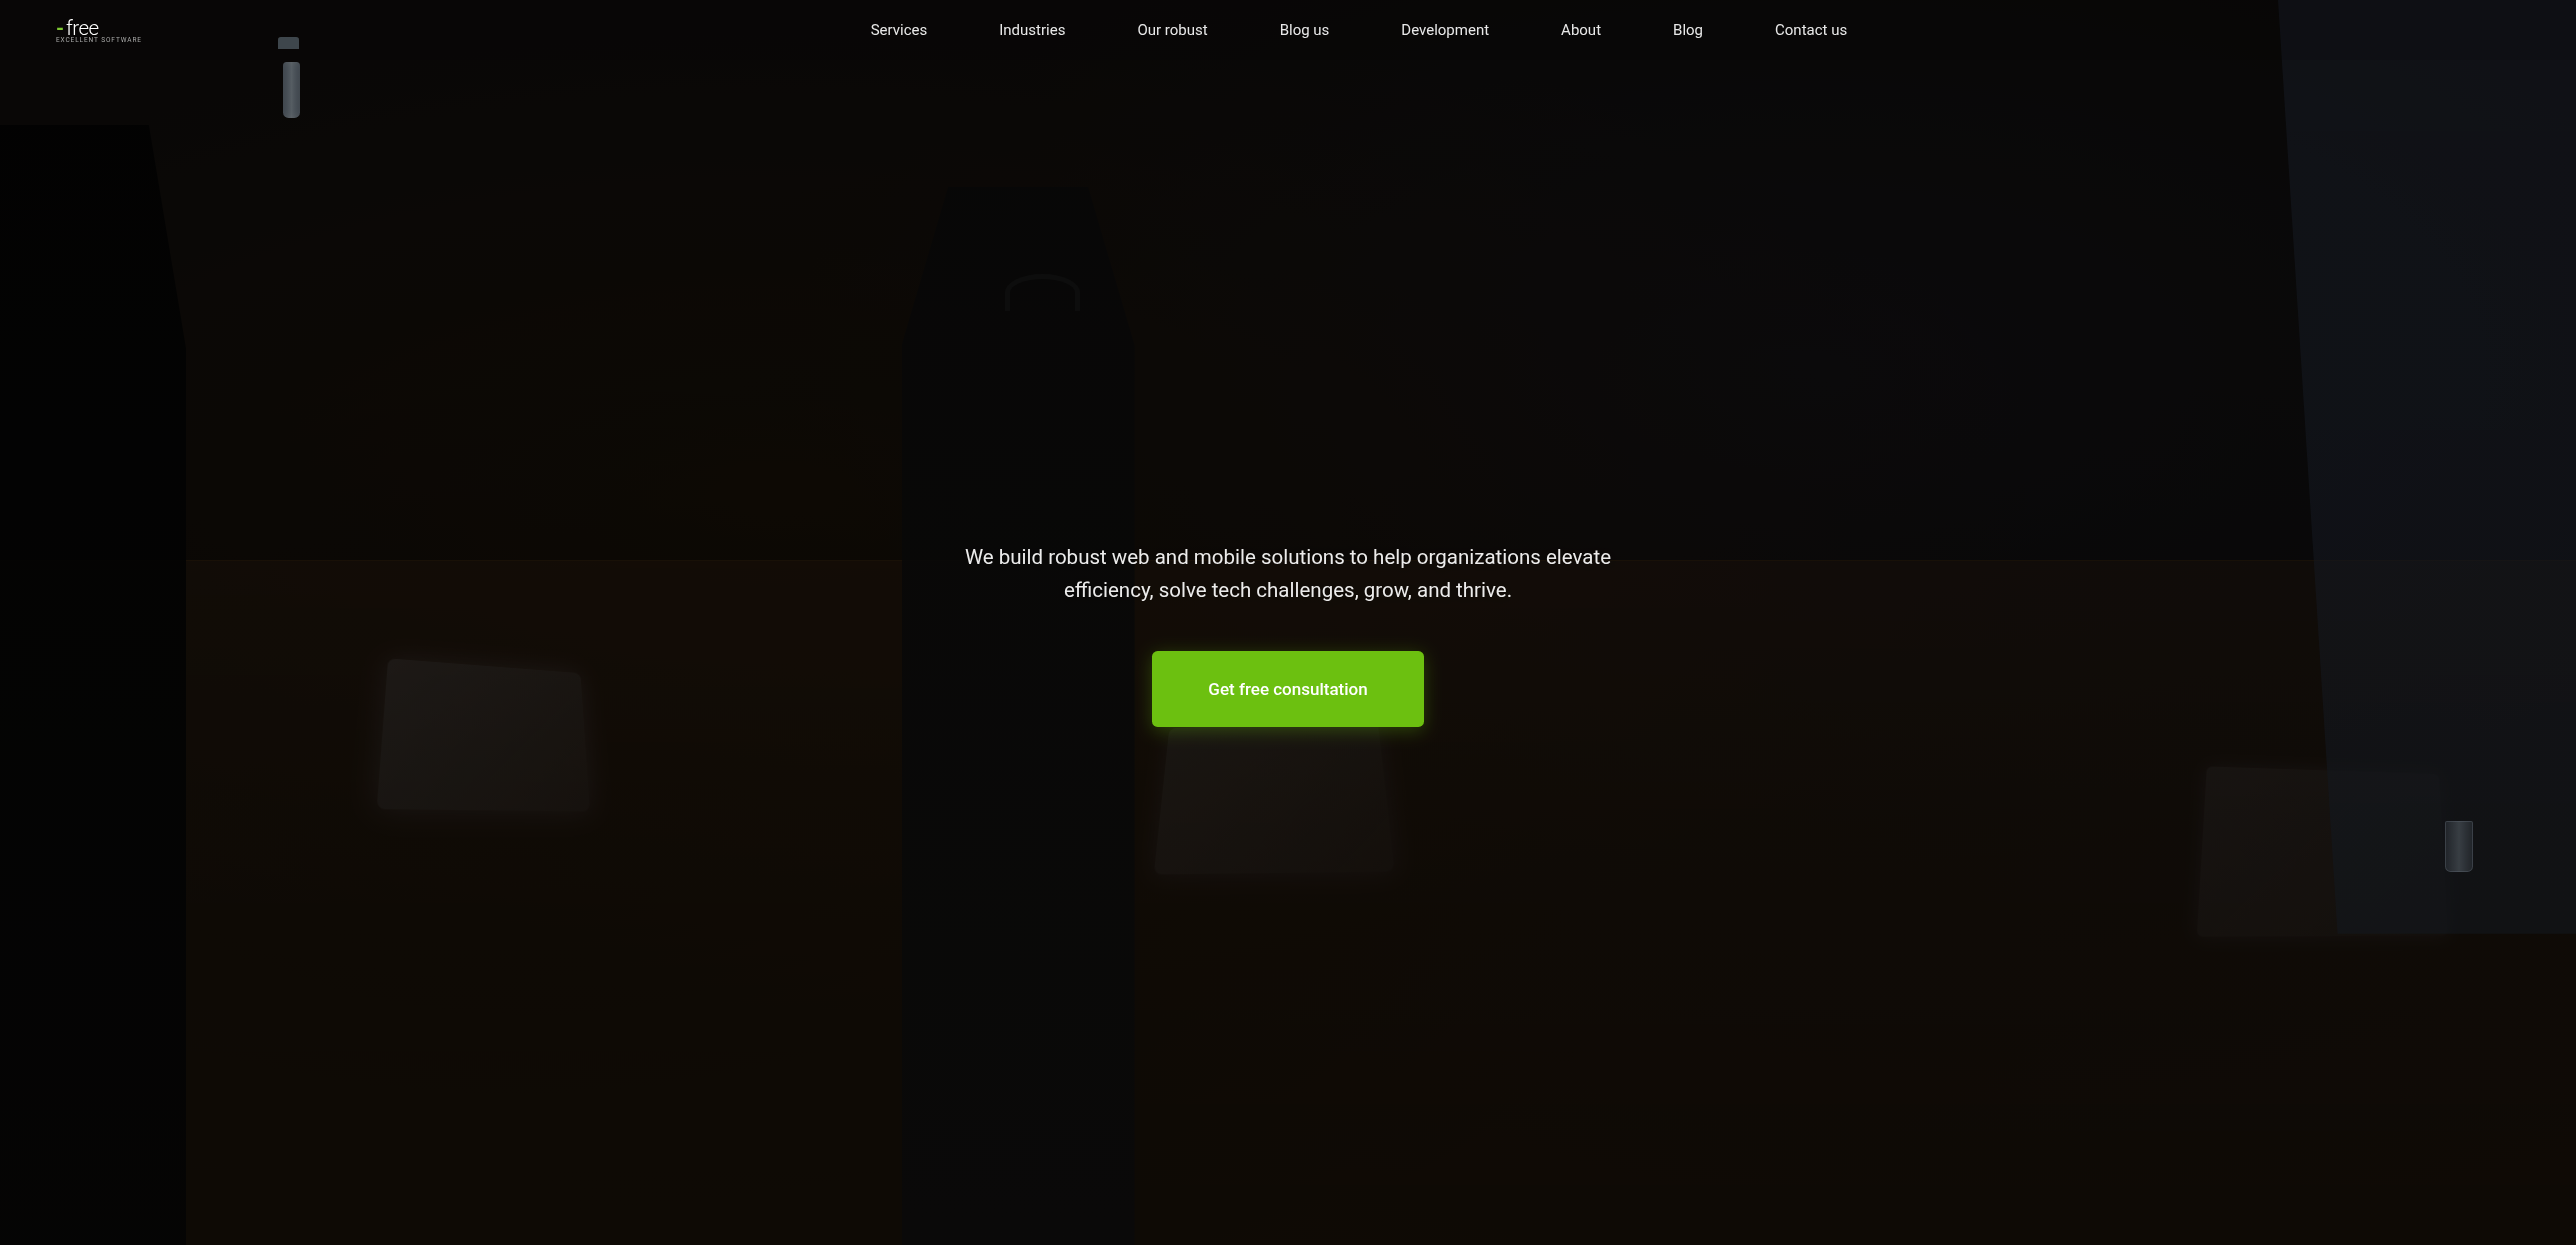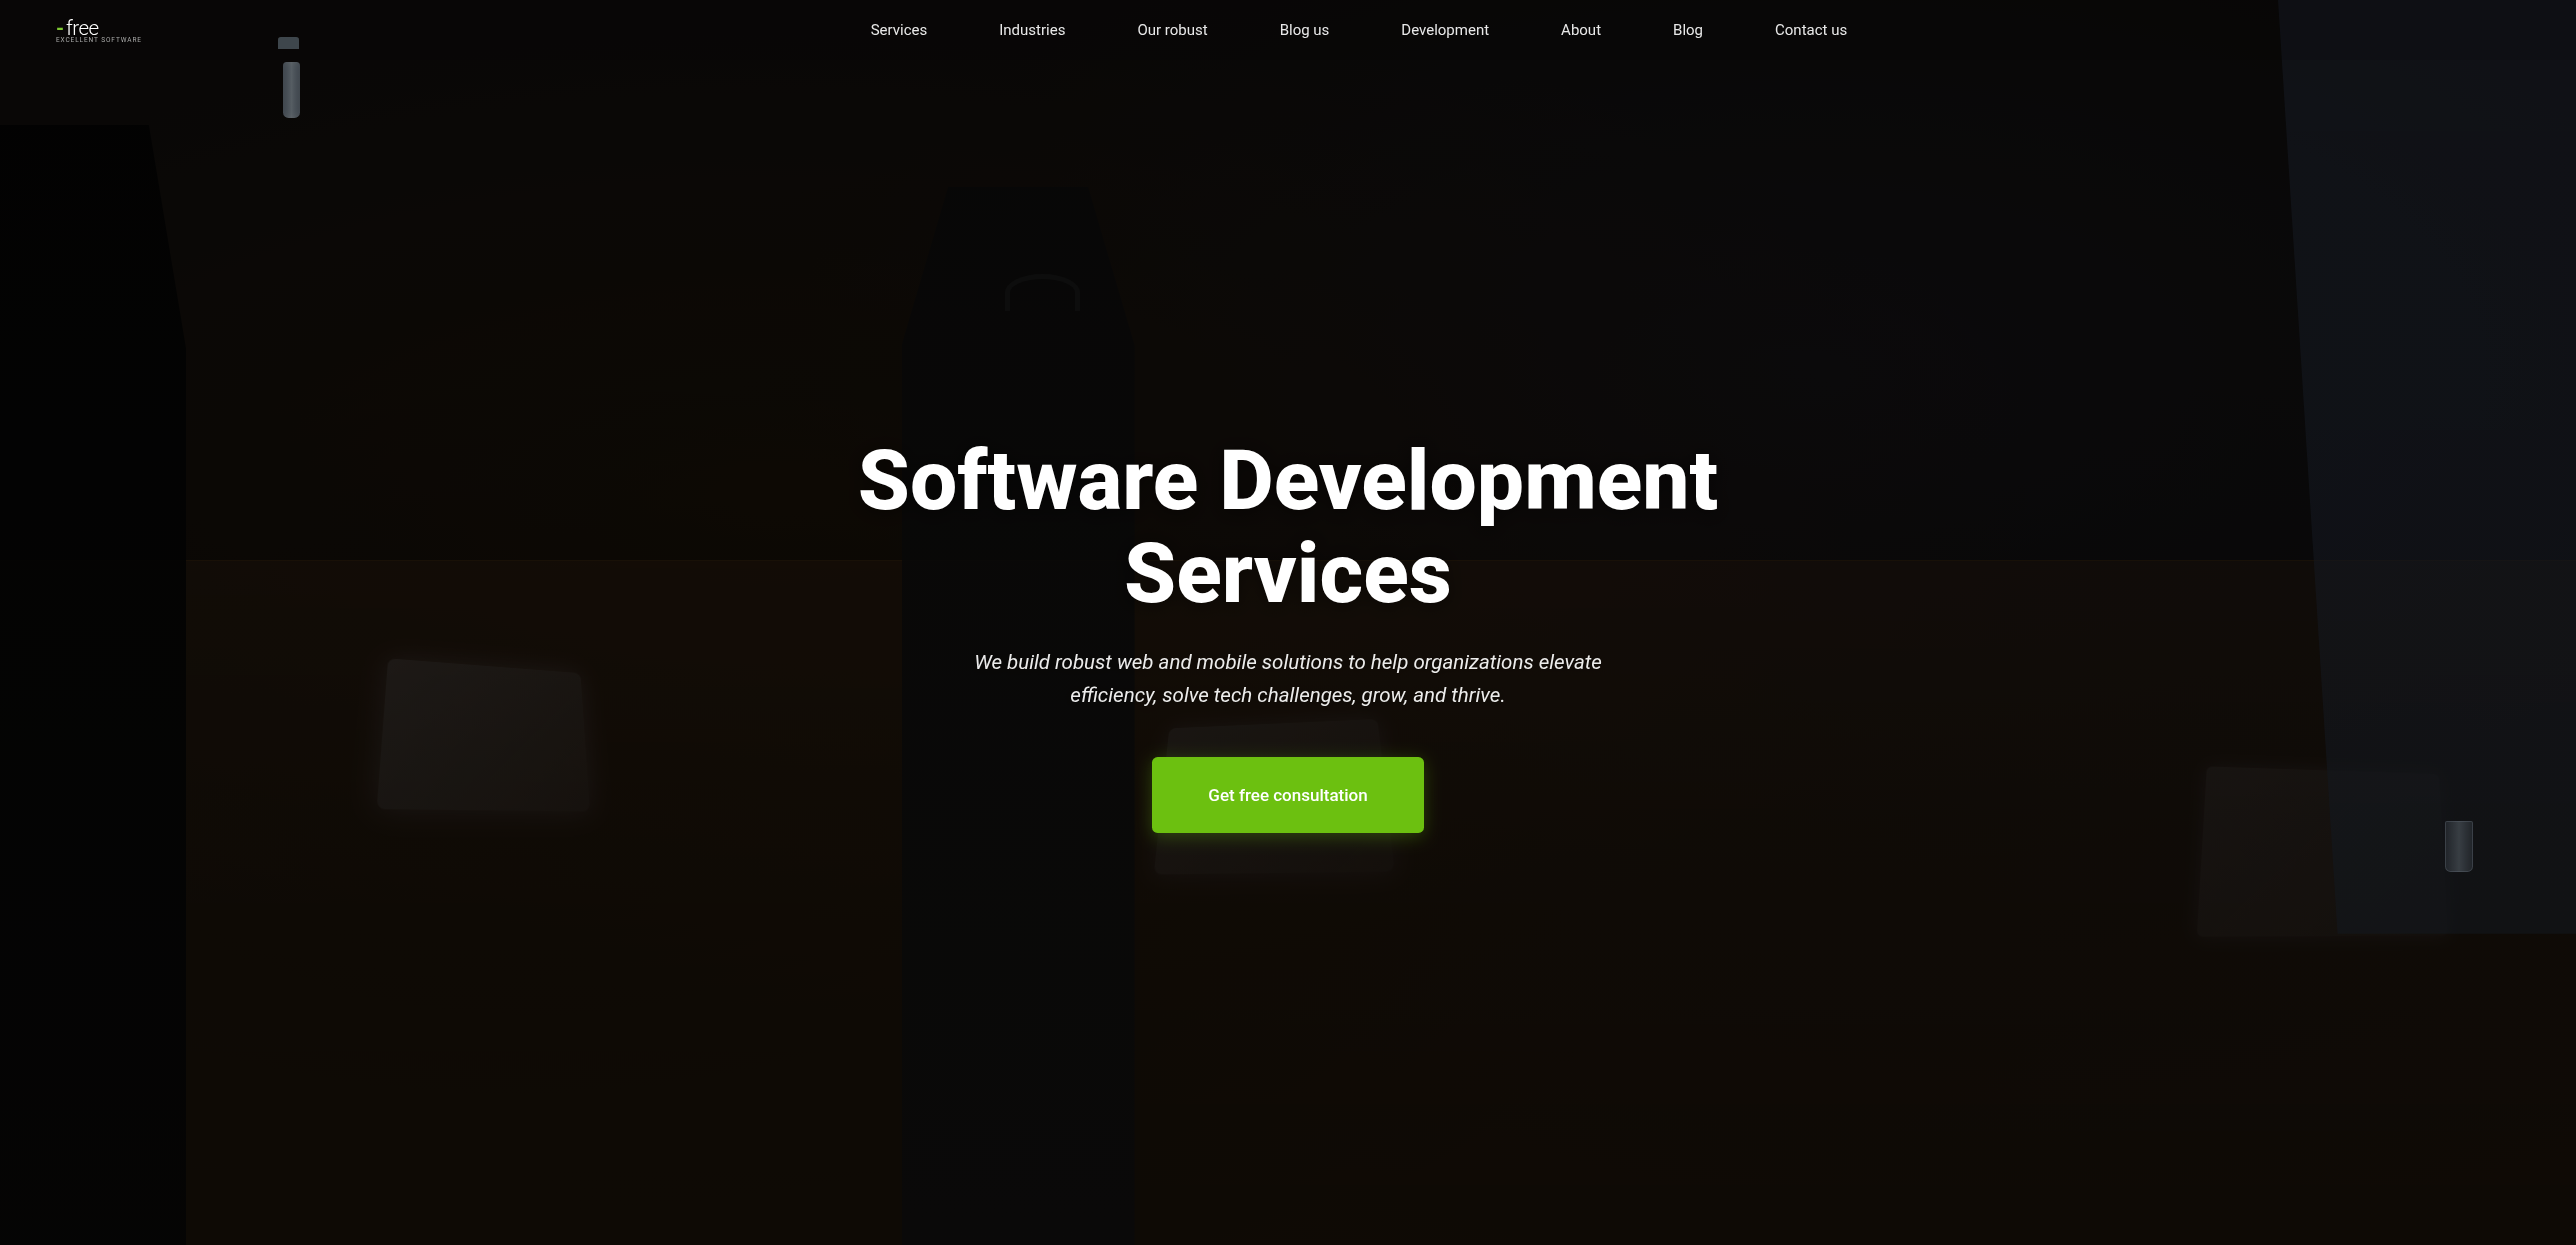--- a/index.html
+++ b/index.html
@@ -287,21 +287,20 @@
 
     .hero-subtitle {
       color: #ffffff;
       font-size: clamp(13px, 1.5vw, 20.5px);
       font-weight: 400;
       line-height: 1.6;
       max-width: 652px;
       margin-bottom: 45px;
       opacity: 0.92;
       text-shadow: 0 0.9px 9.3px rgba(0,0,0,0.4);
-      font-style: italic;
     }
 
     .cta-button {
       background-color: #6cc010;
       color: #ffffff;
       border: none;
       padding: 28px 56px;
       font-size: 17px;
       font-weight: 500;
       border-radius: 5.6px;
@@ -380,19 +379,18 @@
       <li>
         <a href="#">Blog</a>
       </li>
       <li>
         <a href="#">Contact us</a>
       </li>
     </ul>
   </nav>
 
   <div class="hero-content">
-    <h1 class="hero-title">Software Development Services</h1>
     <p class="hero-subtitle">We build robust web and mobile solutions to help organizations elevate efficiency, solve tech challenges, grow, and thrive.</p>
     <a href="#" class="cta-button">Get free consultation</a>
   </div>
 
 </section>
 
 
 </body></html>

